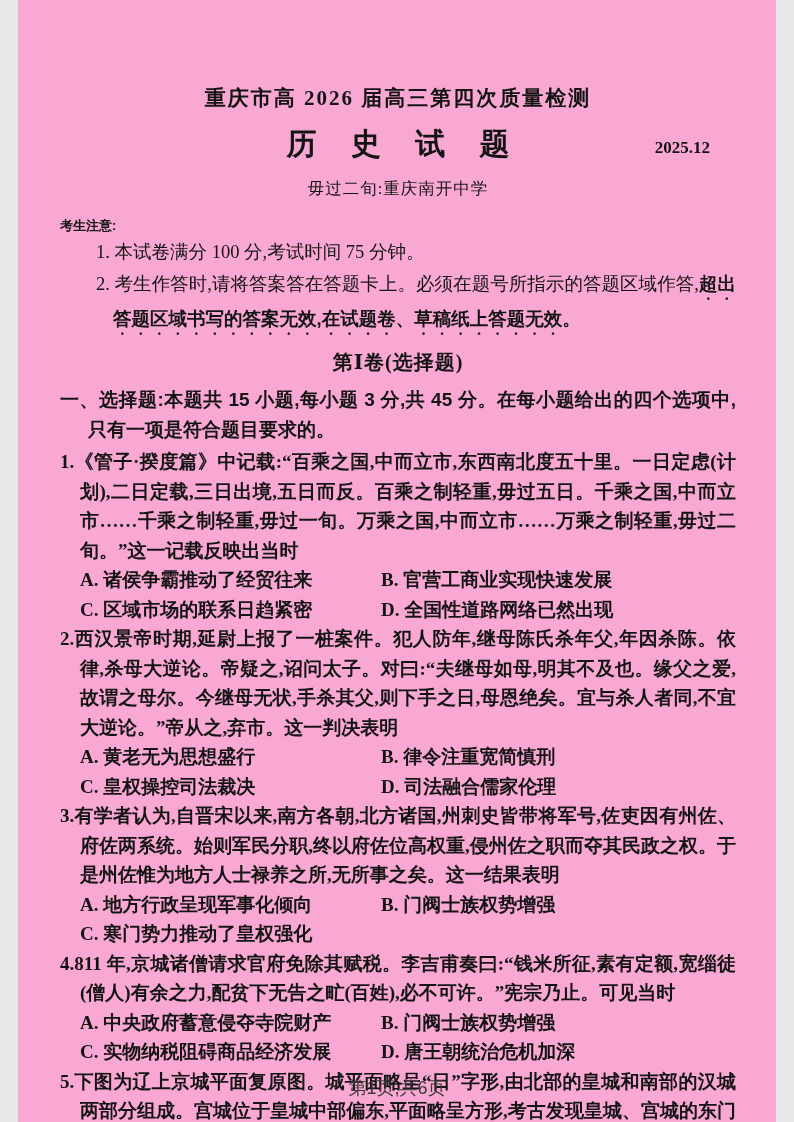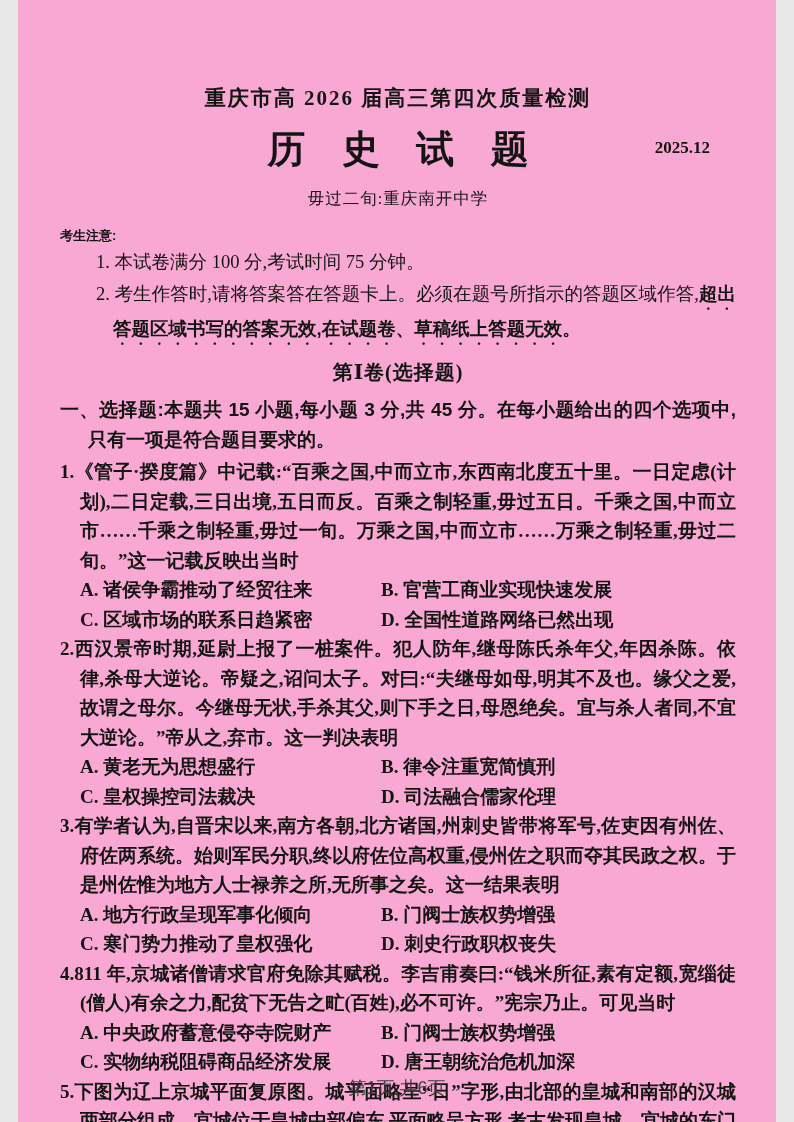--- a/index.html
+++ b/index.html
@@ -19,21 +19,21 @@
     text-align: center;
     font-weight: 700;
     font-size: 21px;
     letter-spacing: 2px;
   }
   .exam-title {
     margin: 12px 0 0 0;
     text-align: center;
     font-family: "Liberation Sans", "DejaVu Sans", sans-serif;
     font-weight: 700;
-    font-size: 38px;
+    font-size: 30px;
     letter-spacing: 13px;
     text-indent: 13px;
   }
   .exam-date {
     position: absolute;
     top: 138px;
     right: 66px;
     font-weight: 700;
     font-size: 17px;
     font-family: "Liberation Serif", "DejaVu Serif", serif;
@@ -164,21 +164,20 @@
 
   <div class="question">
     <p class="stem"><span class="qnum">3.</span><span>有学者认为,自晋宋以来,南方各朝,北方诸国,州刺史皆带将军号,佐吏因有州佐、府佐两系统。始则军民分职,终以府佐位高权重,侵州佐之职而夺其民政之权。于是州佐惟为地方人士禄养之所,无所事之矣。这一结果表明</span></p>
     <div class="options">
       <div class="opt-row">
         <span class="opt-left">A. 地方行政呈现军事化倾向</span>
         <span class="opt-right">B. 门阀士族权势增强</span>
       </div>
       <div class="opt-row">
         <span class="opt-left">C. 寒门势力推动了皇权强化</span>
-        <span class="opt-right">D. 刺史行政职权丧失</span>
       </div>
     </div>
   </div>
 
   <div class="question">
     <p class="stem"><span class="qnum">4.</span><span>811 年,京城诸僧请求官府免除其赋税。李吉甫奏曰:“钱米所征,素有定额,宽缁徒(僧人)有余之力,配贫下无告之甿(百姓),必不可许。”宪宗乃止。可见当时</span></p>
     <div class="options">
       <div class="opt-row">
         <span class="opt-left">A. 中央政府蓄意侵夺寺院财产</span>
         <span class="opt-right">B. 门阀士族权势增强</span>

